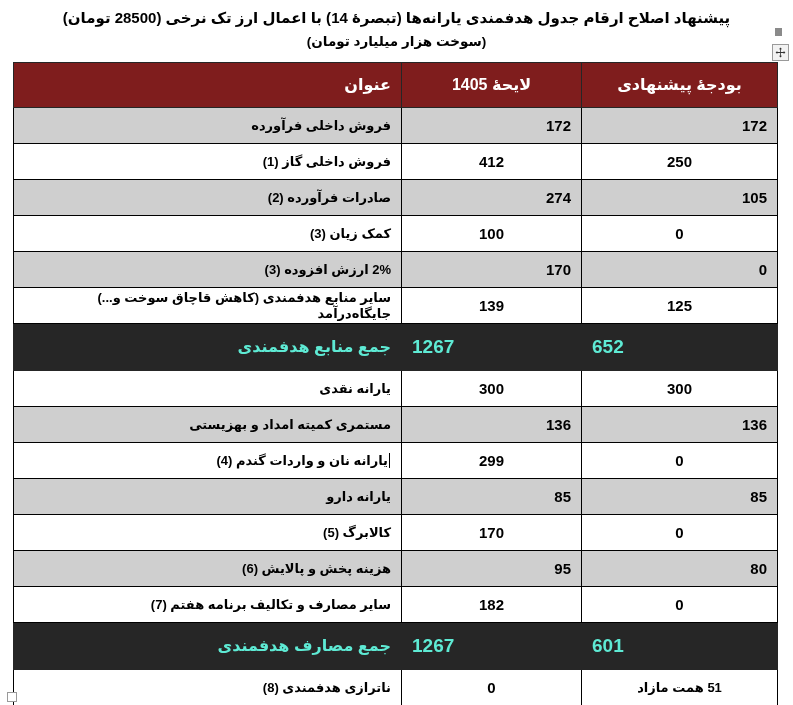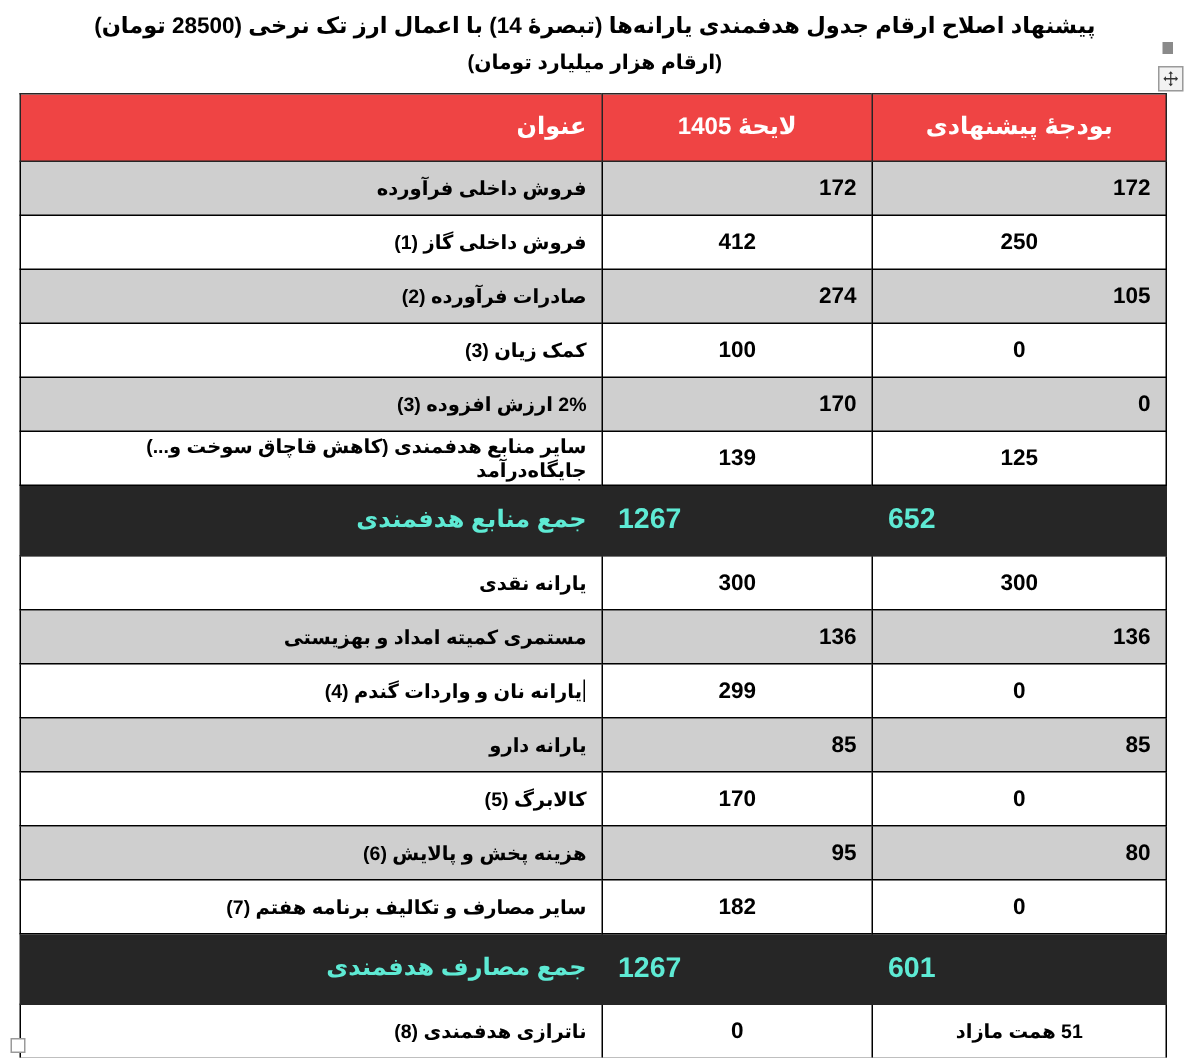--- a/index.html
+++ b/index.html
@@ -65,21 +65,21 @@
     border: 1px solid #000;
     padding: 0 10px;
     height: 35px;
     vertical-align: middle;
     font-size: 13px;
     line-height: 16px;
   }
 
   
   tr.head th {
-    background: #ef4444;
+    background: #7f1d1d;
     color: #ffffff;
     font-weight: bold;
     font-size: 16px;
     height: 44px;
     border-color: #262626;
   }
   tr.head th.h-num   { text-align: center; }
   tr.head th.h-title { text-align: right; }
 
   
@@ -163,21 +163,21 @@
     background: #ffffff;
   }
 </style>
 </head>
 <body>
 
 <div class="page">
 
   <div class="title-block">
     <div class="doc-title">پیشنهاد اصلاح ارقام جدول هدفمندی یارانه‌ها (تبصرۀ 14) با اعمال ارز تک نرخی (28500 تومان)</div>
-    <div class="doc-subtitle">(ارقام هزار میلیارد تومان)</div>
+    <div class="doc-subtitle">(سوخت هزار میلیارد تومان)</div>
   </div>
 
   <div class="table-wrap">
     <table class="budget">
       <colgroup>
         <col class="c-proposed">
         <col class="c-bill">
         <col class="c-title">
       </colgroup>
       <thead>

